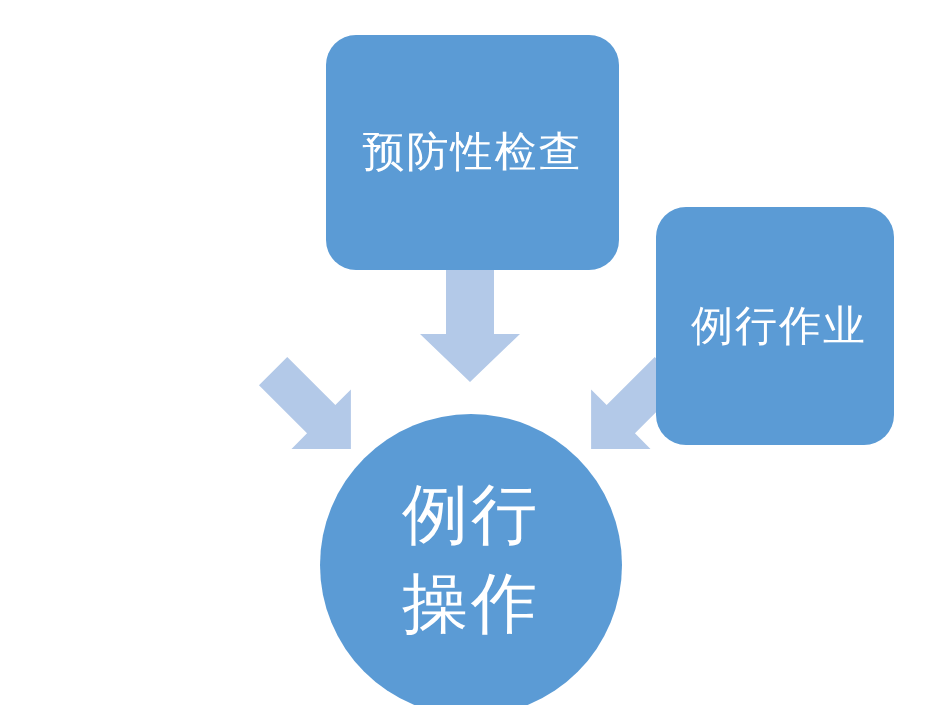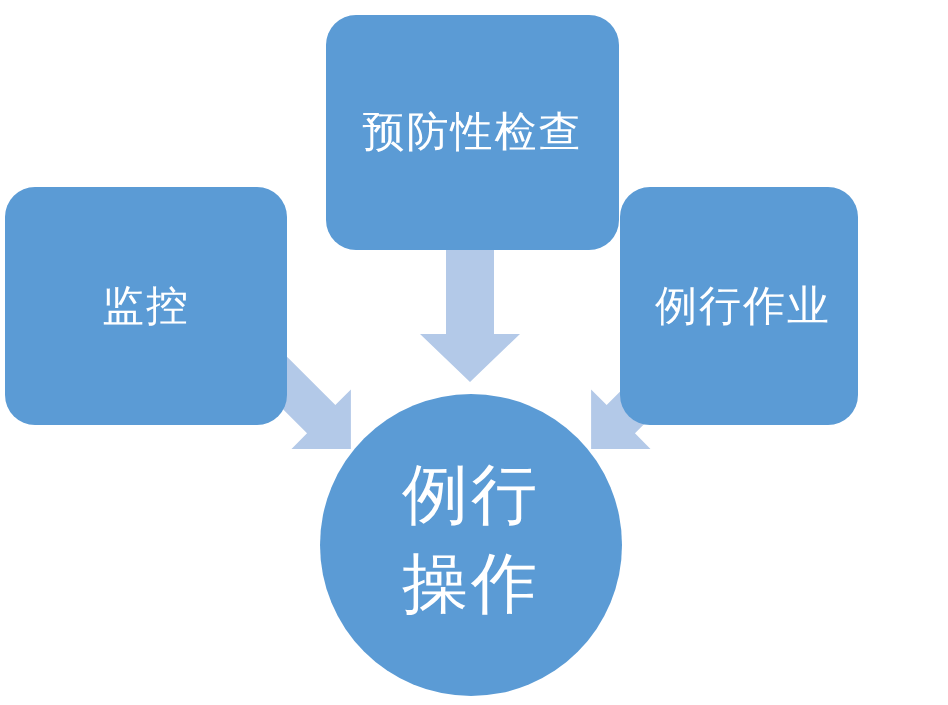--- a/index.html
+++ b/index.html
@@ -31,32 +31,33 @@
   }
   .node {
     position: absolute;
     z-index: 2;
     background: var(--node-fill);
     color: var(--text-color);
     display: flex;
     align-items: center;
     justify-content: center;
     text-align: center;
+    margin-top: 20px;
   }
   .box {
     border-radius: 30px;
   }
   .box .label {
     font-size: 42px;
     letter-spacing: 2px;
     line-height: 1.2;
   }
   .box-top   { left: 326px; top: 15px;  width: 293px; height: 235px; }
   .box-left  { left: 5px;   top: 187px; width: 282px; height: 238px; }
-  .box-right { left: 620px; top: 187px; width: 238px; height: 238px; padding-left: 8px; }
+  .box-right { left: 656px; top: 187px; width: 238px; height: 238px; padding-left: 8px; }
   .circle {
     left: 320px;
     top: 394px;
     width: 302px;
     height: 302px;
     border-radius: 50%;
   }
   .circle .label {
     font-size: 66px;
     line-height: 1.35;
@@ -77,23 +78,20 @@
 
     <polygon class="arrow" points="292,355 332,355 332,423 354,423 312,465 270,423 292,423" transform="rotate(-45 312 410)"></polygon>
 
     <polygon class="arrow" points="610,355 650,355 650,423 672,423 630,465 588,423 610,423" transform="rotate(45 630 410)"></polygon>
   </svg>
 
   <div class="node box box-top">
     <span class="label">预防性检查</span>
   </div>
 
-  <div class="node box box-left">
-    <span class="label">监控</span>
-  </div>
 
   <div class="node box box-right">
     <span class="label">例行作业</span>
   </div>
 
   <div class="node circle">
     <span class="label">例行操作</span>
   </div>
 
 </div>

